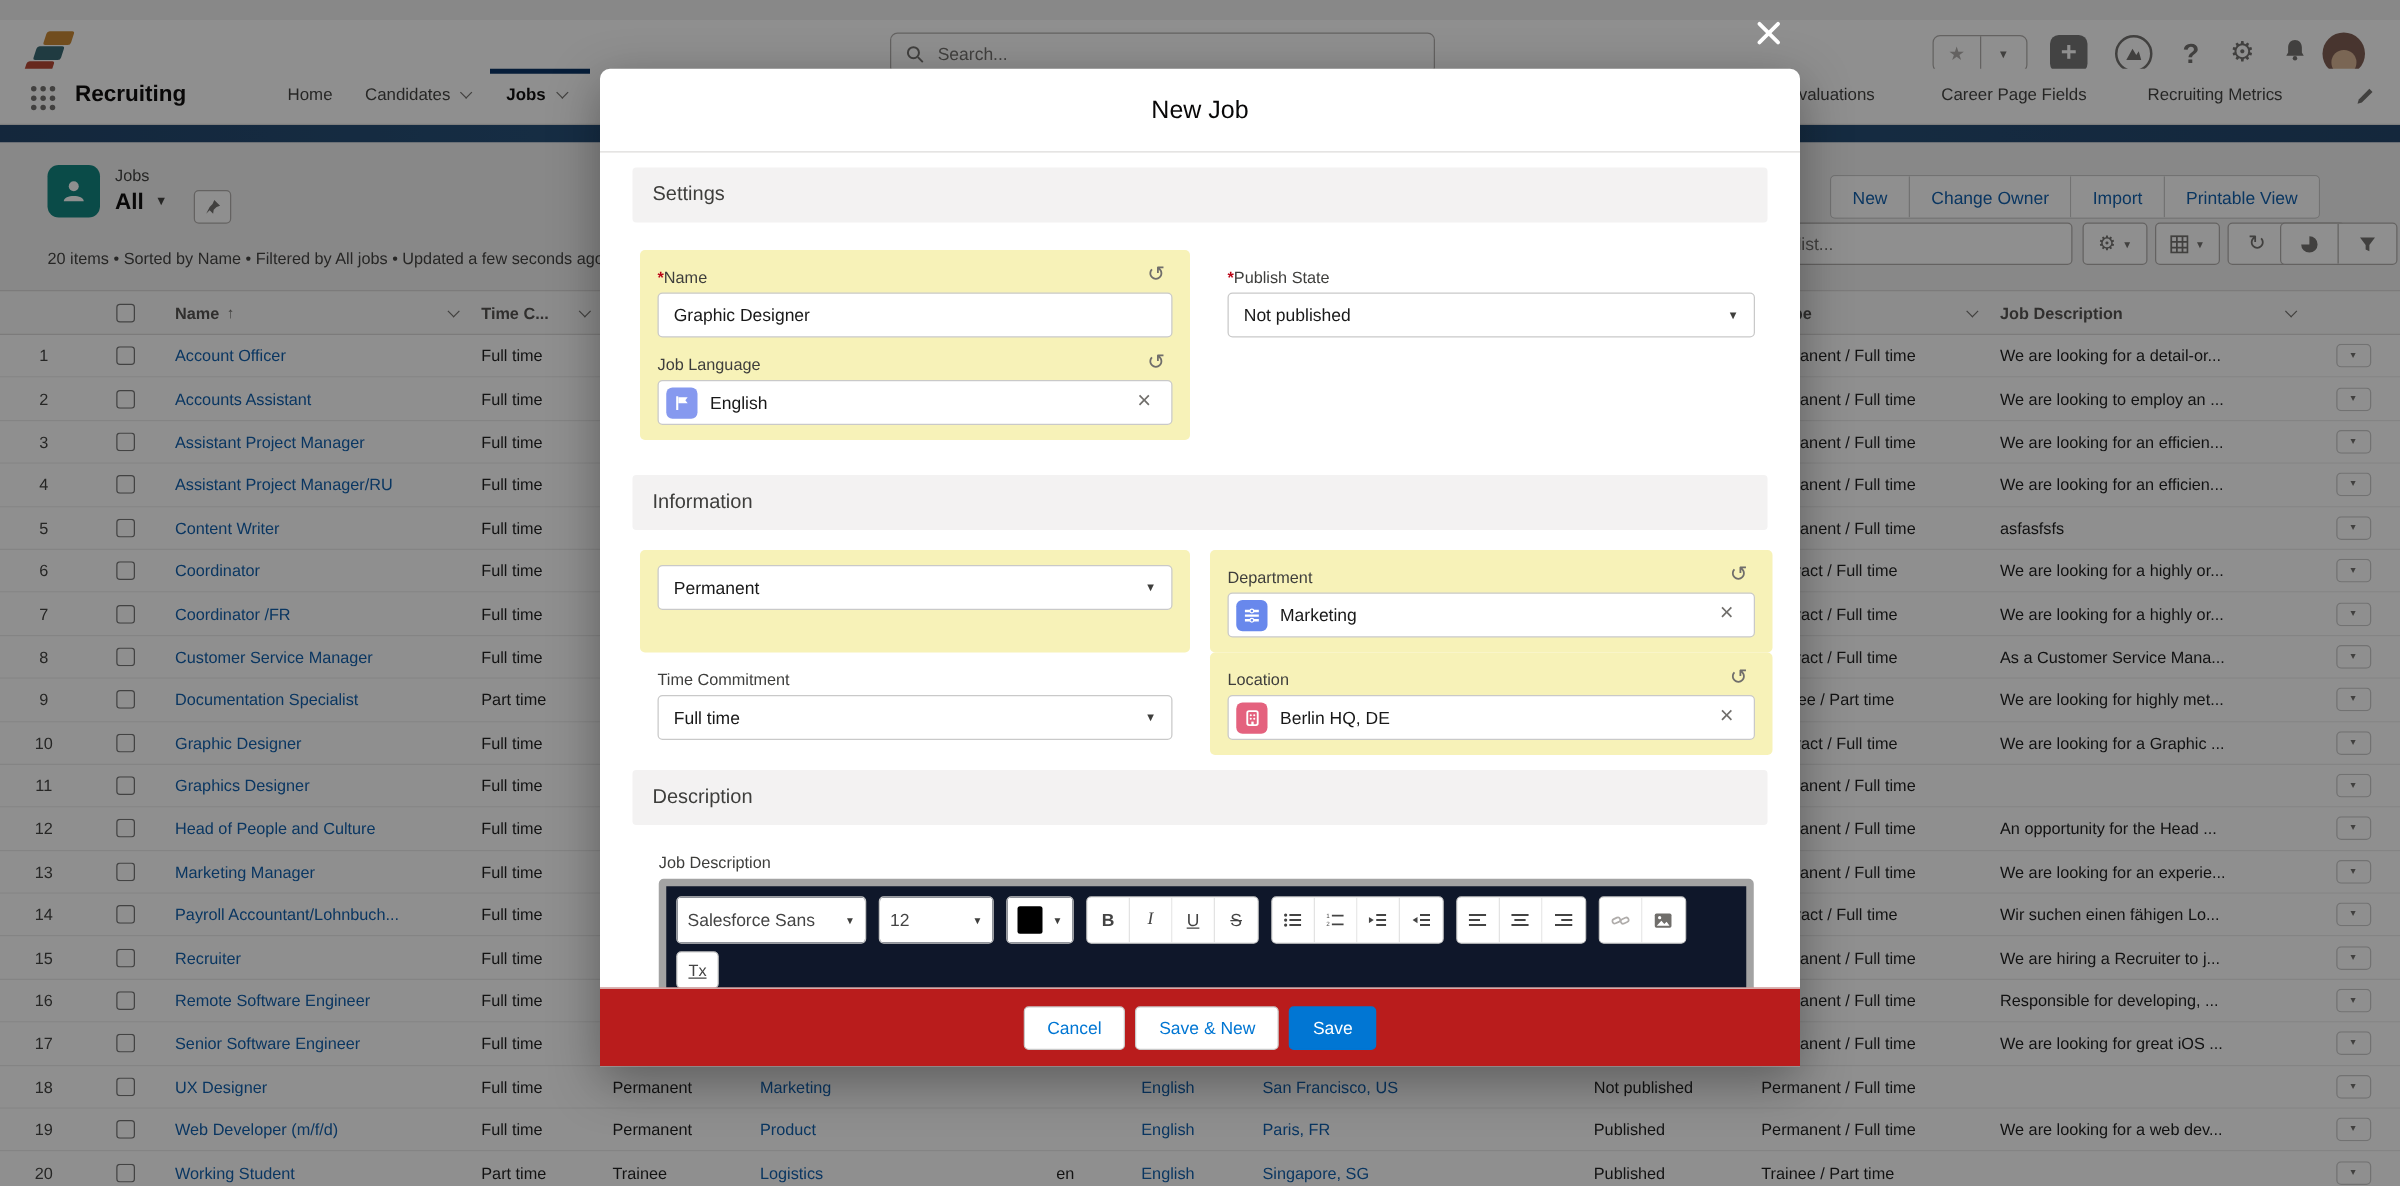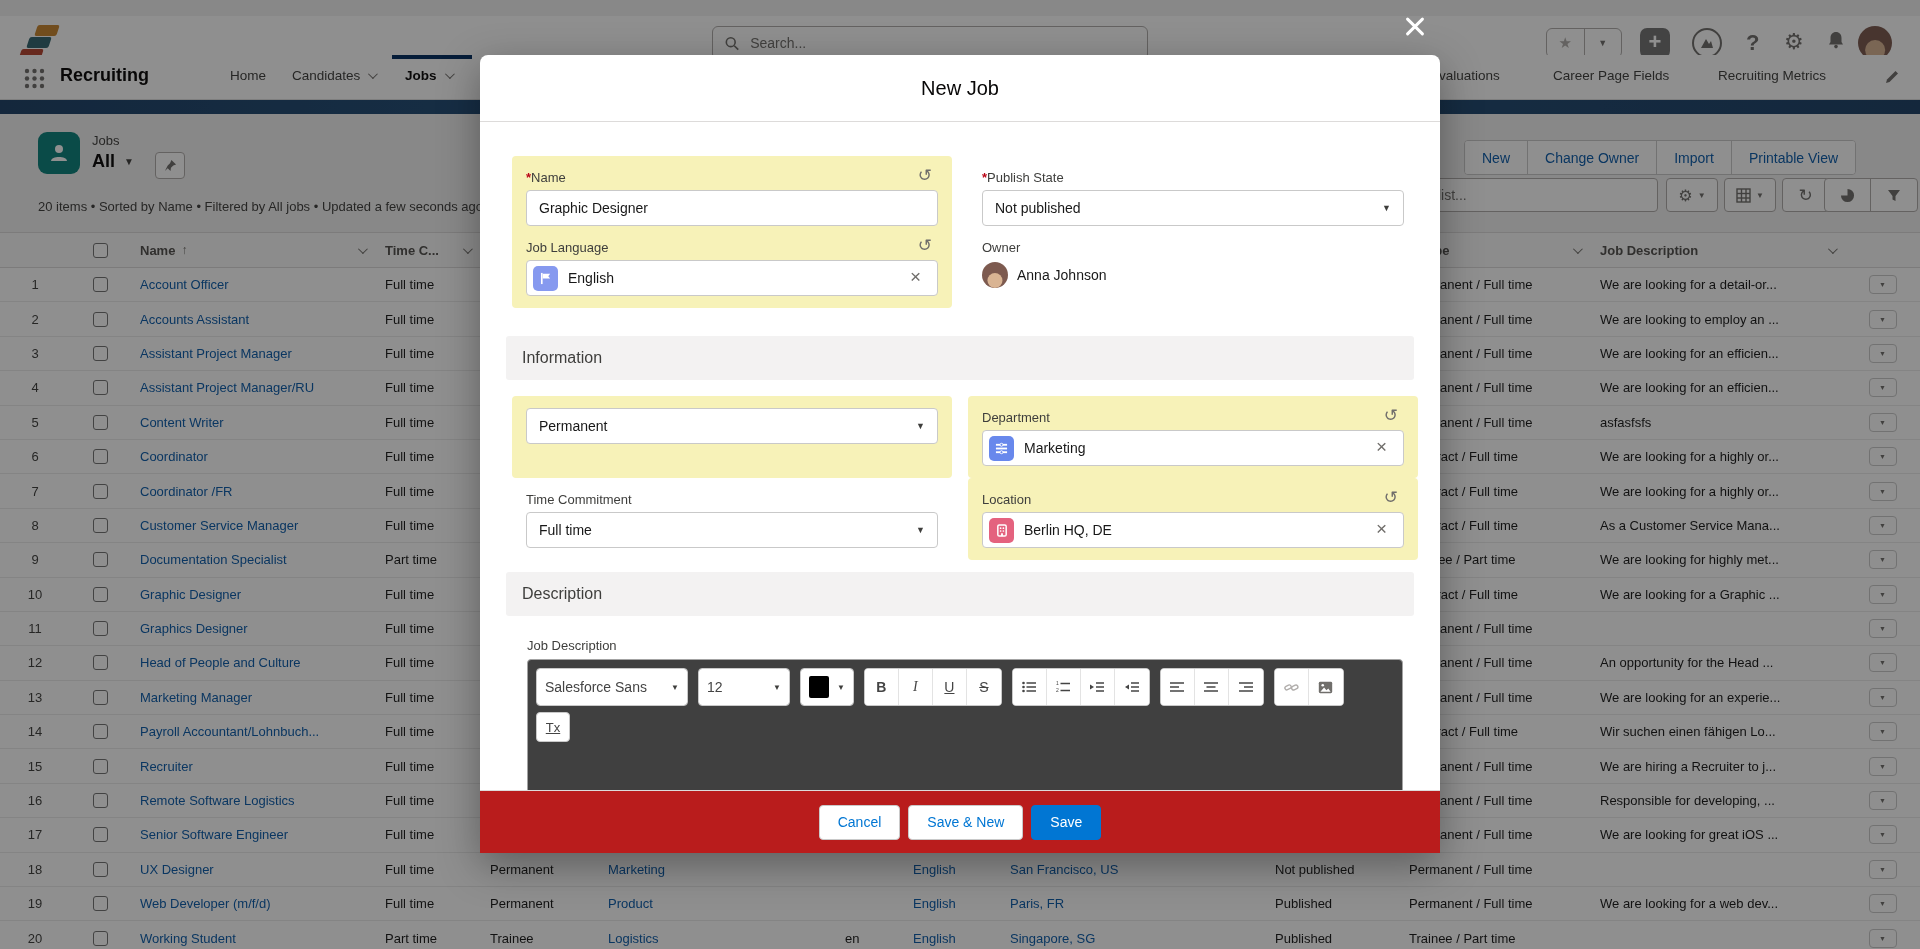--- a/index.html
+++ b/index.html
@@ -107,21 +107,21 @@
   .ddown{position:relative;width:100%;height:36px;border:1px solid #c9c9c9;border-radius:4px;background:#fff;display:flex;align-items:center;padding:0 30px 0 12px;font-size:14px;cursor:pointer;}
   .ddown .caret{position:absolute;right:12px;font-size:9px;color:#3e3e3c;}
   .pill{position:relative;width:100%;height:36px;border:1px solid #c9c9c9;border-radius:4px;background:#fff;display:flex;align-items:center;padding:0 34px 0 6px;font-size:14px;gap:10px;}
   .pillicon{width:25px;height:25px;border-radius:5px;display:flex;align-items:center;justify-content:center;flex:none;}
   .xbtn{position:absolute;right:10px;top:5px;border:none;background:none;font-size:19px;color:#706e6b;cursor:pointer;line-height:1;font-family:inherit;}
   .ownerrow{display:flex;align-items:center;gap:9px;margin-top:6px;}
   .oavatar{position:relative;width:26px;height:26px;border-radius:50%;background:#7d5a4f;overflow:hidden;flex:none;}
   .ownername{font-size:14px;color:#181818;}
   .descwrap{margin:22px 22px 0 47px;}
   .desclabel{font-size:13px;color:#3e3e3c;}
-  .editor{margin-top:6px;width:876px;height:150px;border:1px solid #a3a3a3;border-radius:4px;padding:8px;background:#404040;}
+  .editor{margin-top:6px;width:876px;height:150px;border:6px solid #a3a3a3;border-radius:4px;padding:8px;background:#0f172a;}
   .tbrow{display:flex;gap:10px;align-items:center;}
   .tbrow2{margin-top:6px;}
   .tbg{display:flex;border:1px solid #c9c9c9;border-radius:4px;overflow:hidden;height:38px;background:#fff;}
   .tbbtn{min-width:34px;height:100%;display:flex;align-items:center;justify-content:center;border-right:1px solid #e3e3e3;background:#fff;border-top:none;border-bottom:none;border-left:none;font-size:14px;color:#444;cursor:pointer;font-family:inherit;padding:0 8px;gap:8px;}
   .tbg .tbbtn:last-child{border-right:none;}
   .tb-font{width:150px;justify-content:space-between;}
   .tb-size{width:90px;justify-content:space-between;}
   .tbbtn .caret{font-size:8px;color:#3e3e3c;}
   .swatch{width:20px;height:22px;background:#000;border-radius:2px;}
   .bold{font-weight:bold;} .ital{font-style:italic;font-family:"Liberation Serif",serif;} .undl{text-decoration:underline;} .strk{text-decoration:line-through;}
@@ -596,21 +596,21 @@
         <div class="tcell c-desc">We are hiring a Recruiter to j...</div>
         <div class="tcell c-action">
           <button class="rowact">▼</button>
         </div>
       </div>
       <div class="trow">
         <div class="tcell c-num">16</div>
         <div class="tcell c-check">
           <span class="cbox"></span>
         </div>
-        <div class="tcell c-name link">Remote Software Logistics</div>
+        <div class="tcell c-name link">Remote Software Engineer</div>
         <div class="tcell c-time">Full time</div>
         <div class="tcell c-emp"></div>
         <div class="tcell c-dept link"></div>
         <div class="tcell c-code"></div>
         <div class="tcell c-lang link"></div>
         <div class="tcell c-loc link"></div>
         <div class="tcell c-pub"></div>
         <div class="tcell c-type">Permanent / Full time</div>
         <div class="tcell c-desc">Responsible for developing, ...</div>
         <div class="tcell c-action">
@@ -698,20 +698,21 @@
   <div class="overlay"></div>
   <div class="closeX">
       <i></i>
       <i></i>
     </div>
 
   <div class="modal">
     <div class="m-title">New Job</div>
     <div class="m-body">
 
+      <div class="secbar">Settings</div>
 
       <div class="fgrid">
         <div class="fblock yellow">
           <div class="fgroup">
             <div class="flabel req">Name</div>
             <button class="undo">↺</button>
             <input class="tinput" value="Graphic Designer" style="">
           </div>
           <div class="fgroup">
             <div class="flabel">Job Language</div>
@@ -729,27 +730,20 @@
           </div>
         </div>
         <div class="fblock">
           <div class="fgroup">
             <div class="flabel req">Publish State</div>
             <div class="ddown">
               <span>Not published</span>
               <span class="caret">▼</span>
             </div>
           </div>
-          <div class="fgroup">
-            <div class="flabel">Owner</div>
-            <div class="ownerrow">
-              <span class="oavatar"></span>
-              <span class="ownername">Anna Johnson</span>
-            </div>
-          </div>
         </div>
       </div>
 
       <div class="secbar mt28">Information</div>
 
       <div class="fgrid info">
         <div class="fblock yellow">
           <div class="fgroup">
             <button class="undo">↺</button>
             <div class="ddown">

